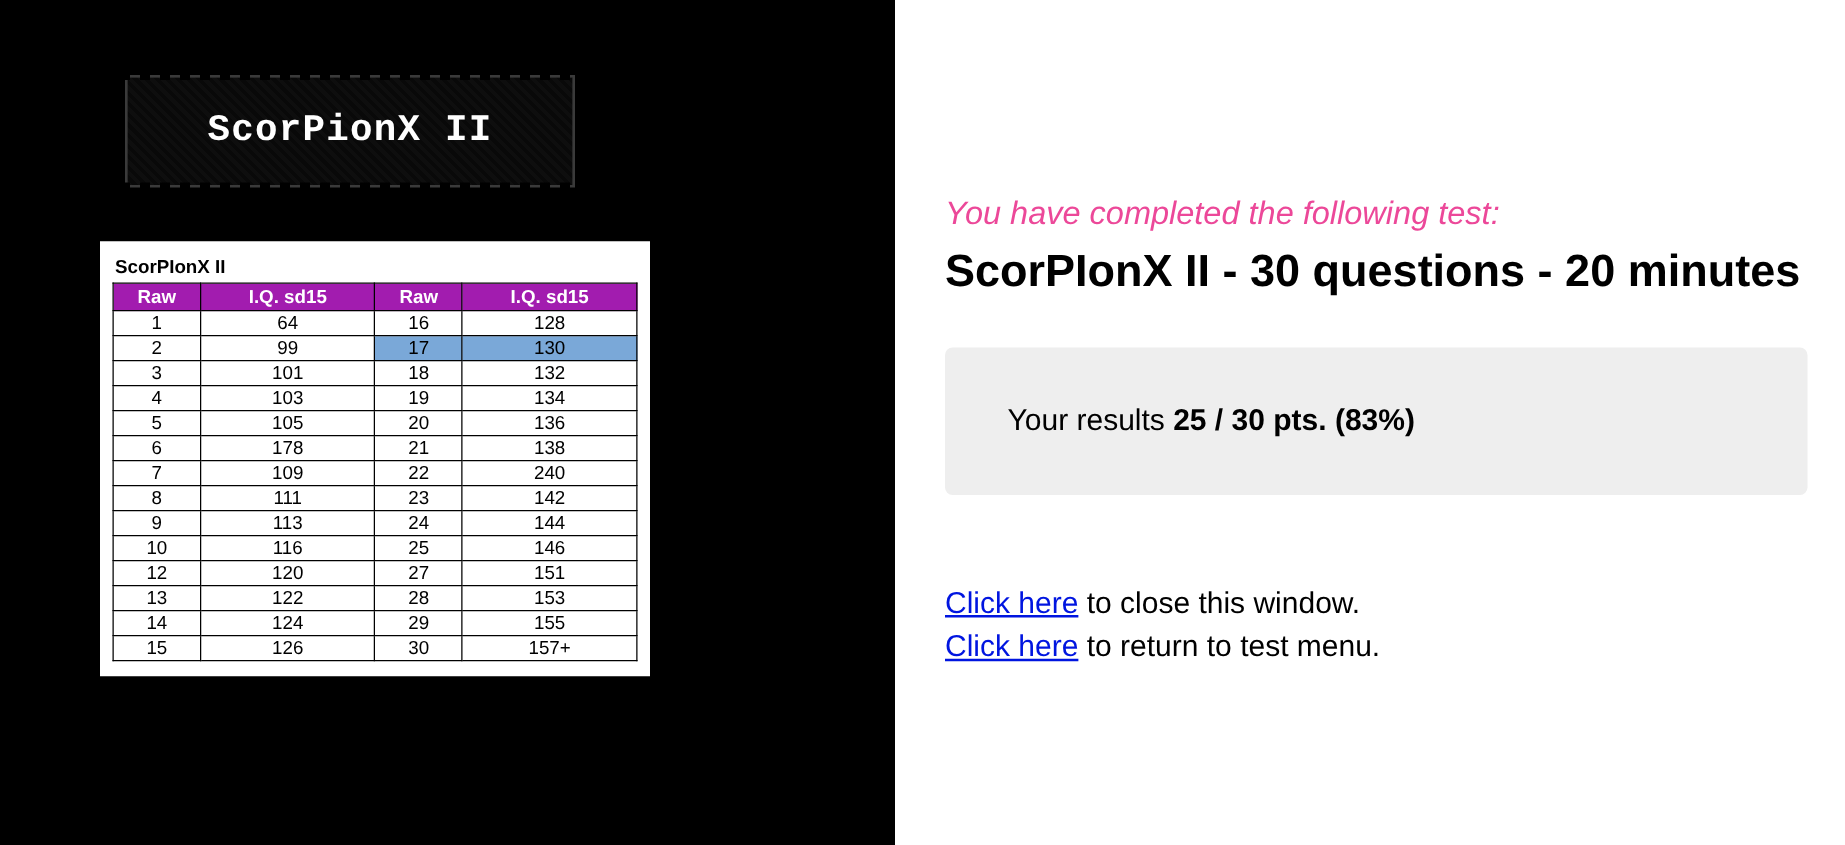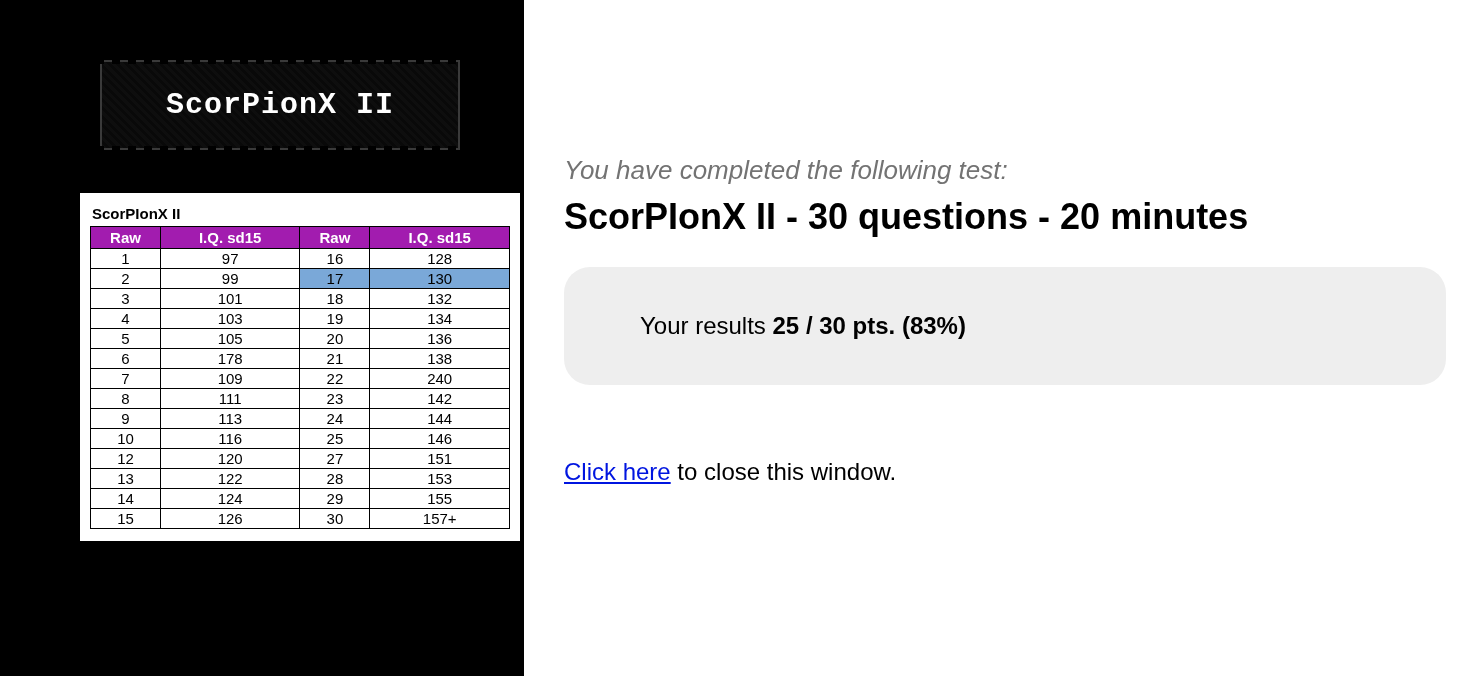--- a/index.html
+++ b/index.html
@@ -1,21 +1,21 @@
 <!DOCTYPE html>
 <html><head>
 <meta charset="utf-8">
 <style>
   * { box-sizing: border-box; margin: 0; padding: 0; }
   html, body { width: 1476px; height: 676px; font-family: -apple-system, BlinkMacSystemFont, "Segoe UI", Helvetica, Arial, sans-serif; }
   body { display: flex; }
 
   
   .left-panel {
-    width: 524px;
+    width: 716px;
     height: 676px;
     background: #000;
     position: relative;
     padding-left: 29px;
   }
 
   
   .banner {
     position: absolute;
     left: 100px;
@@ -89,33 +89,33 @@
 
   
   .right-panel {
     flex: 1;
     background: #fff;
     padding: 155px 30px 0 40px;
   }
   .completed {
     font-style: italic;
     font-size: 26px;
-    color: #737373;
+    color: #ec4899;
     margin-bottom: 10px;
   }
   .test-name {
     font-size: 36px;
     font-weight: 700;
     color: #000;
-    margin-bottom: 29px;
+    margin-bottom: 40px;
   }
   .result-box {
     background: #eee;
-    border-radius: 26px;
-    padding: 45px 76px;
+    border-radius: 6px;
+    padding: 45px 50px;
     font-size: 24px;
     color: #000;
     margin-bottom: 70px;
   }
   .result-box .label { font-weight: 400; }
   .result-box .value { font-weight: 700; }
   .links { font-size: 24px; line-height: 1.45; }
   .links a { color: #0015e0; text-decoration: underline; cursor: pointer; }
 </style>
 </head>
@@ -133,21 +133,21 @@
         <tr>
           <th>Raw</th>
           <th>I.Q. sd15</th>
           <th>Raw</th>
           <th>I.Q. sd15</th>
         </tr>
       </thead>
       <tbody id="score-body">
           <tr>
             <td>1</td>
-            <td>97</td>
+            <td>64</td>
             <td>16</td>
             <td>128</td>
           </tr>
           <tr class="highlight">
             <td>2</td>
             <td>99</td>
             <td class="hl">17</td>
             <td class="hl">130</td>
           </tr>
           <tr>
@@ -230,14 +230,17 @@
 <div class="right-panel">
   <div class="completed">You have completed the following test:</div>
   <div class="test-name">ScorPIonX II - 30 questions - 20 minutes</div>
   <div class="result-box">
     <span class="label">Your results </span><span class="value">25 / 30 pts. (83%)</span>
   </div>
   <div class="links">
     <div>
       <a>Click here</a><span> to close this window.</span>
     </div>
+    <div>
+      <a>Click here</a><span> to return to test menu.</span>
+    </div>
   </div>
 </div>
 
 </body></html>

